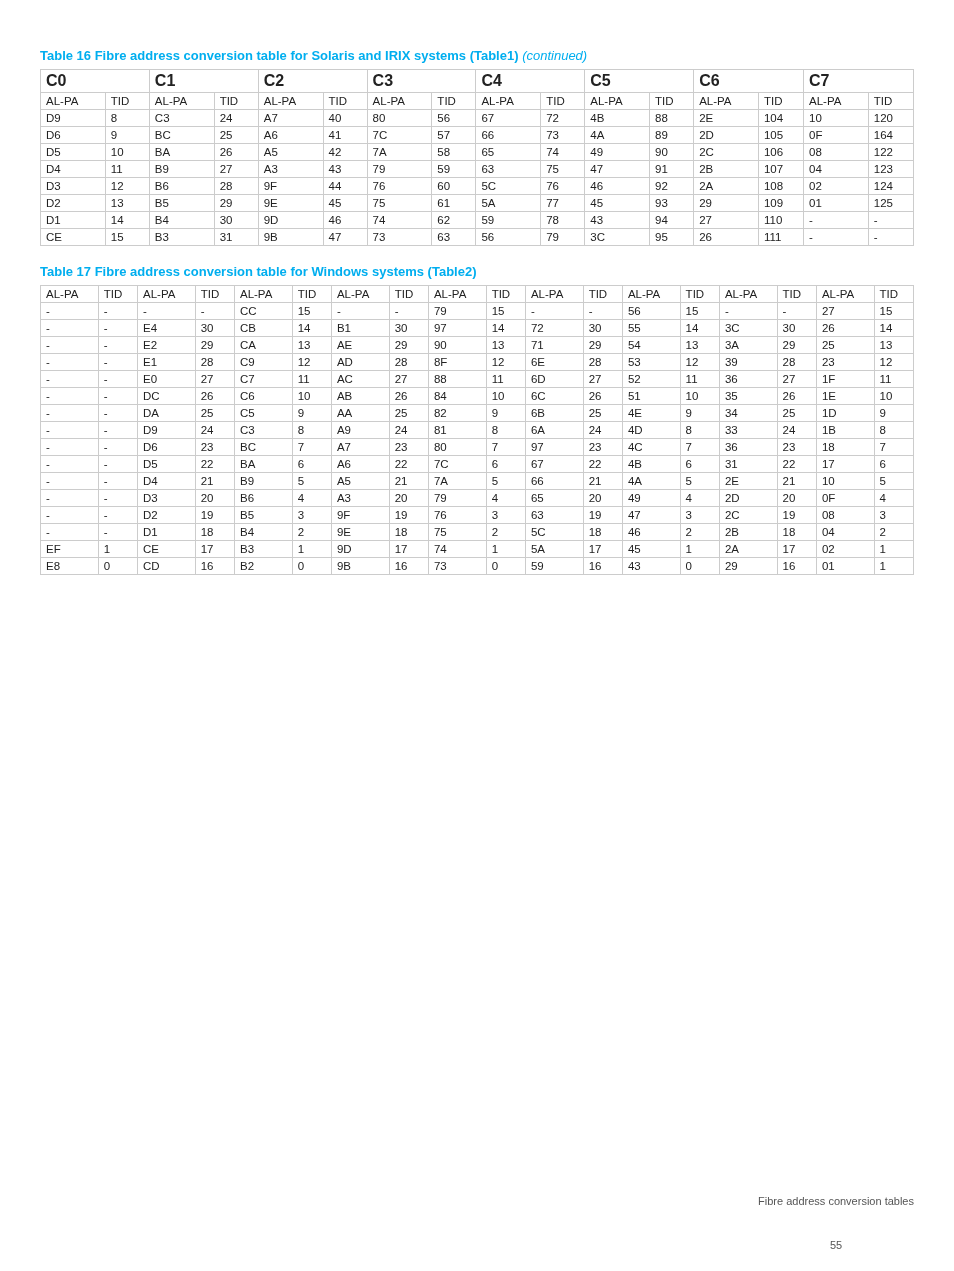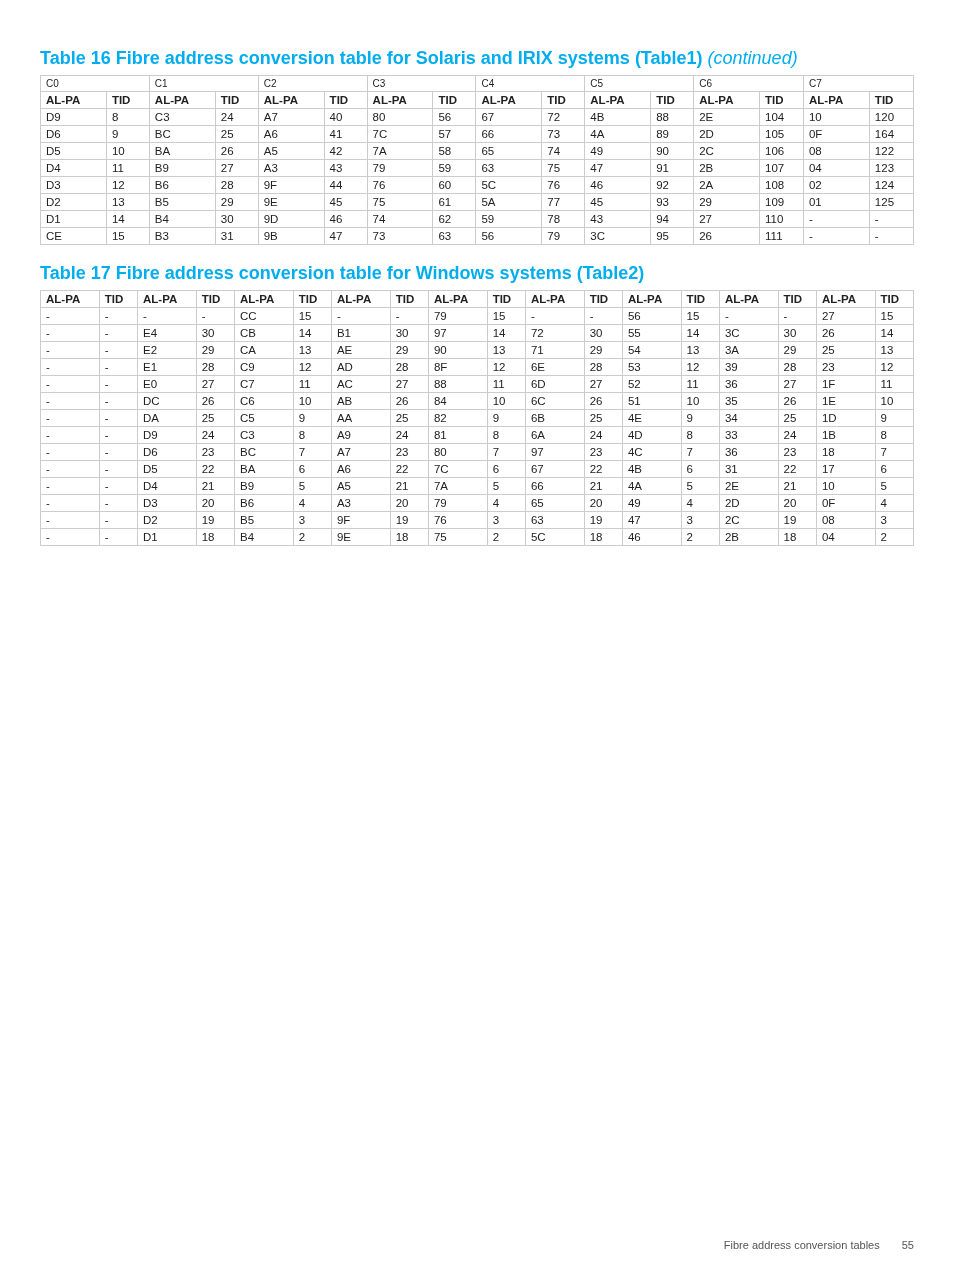--- a/index.html
+++ b/index.html
@@ -7,21 +7,21 @@
       font-family: Arial, Helvetica, sans-serif;
       font-size: 12px;
       background: #fff;
       color: #222;
       padding: 30px 40px;
       width: 954px;
       min-height: 1271px;
     }
     .table-title {
       color: #00aeef;
-      font-size: 18px;
+      font-size: 13px;
       font-weight: bold;
       margin-bottom: 6px;
       margin-top: 18px;
     }
     .table-title .continued {
       font-style: italic;
       font-weight: normal;
     }
     table {
       border-collapse: collapse;
@@ -33,38 +33,39 @@
       padding: 2px 5px;
       text-align: left;
       font-size: 11.5px;
       white-space: nowrap;
     }
     th {
       font-weight: bold;
       background: #fff;
     }
     .group-header th {
+      font-weight: bold;
+      font-size: 16px;
+    }
+    .alpa-tid th {
       font-weight: normal;
-      font-size: 10px;
-    }
-    .alpa-tid th {
-      font-weight: bold;
     }
     td {
       font-weight: normal;
     }
     .footer {
       position: fixed;
       bottom: 20px;
       right: 40px;
       font-size: 11px;
       color: #555;
       display: flex;
       align-items: center;
-      gap: 22px;
+      gap: 32px;
+      flex-direction: column;
     }
   </style>
 </head>
 <body style="position: relative;">
 
 <div class="table-title">
   <span>Table 16 Fibre address conversion table for Solaris and IRIX systems (Table1)</span>
   <span class="continued">(continued)</span>
 </div>
 
@@ -548,19 +549,59 @@
         <td>2</td>
         <td>5C</td>
         <td>18</td>
         <td>46</td>
         <td>2</td>
         <td>2B</td>
         <td>18</td>
         <td>04</td>
         <td>2</td>
       </tr>
+      <tr>
+        <td>EF</td>
+        <td>1</td>
+        <td>CE</td>
+        <td>17</td>
+        <td>B3</td>
+        <td>1</td>
+        <td>9D</td>
+        <td>17</td>
+        <td>74</td>
+        <td>1</td>
+        <td>5A</td>
+        <td>17</td>
+        <td>45</td>
+        <td>1</td>
+        <td>2A</td>
+        <td>17</td>
+        <td>02</td>
+        <td>1</td>
+      </tr>
+      <tr>
+        <td>E8</td>
+        <td>0</td>
+        <td>CD</td>
+        <td>16</td>
+        <td>B2</td>
+        <td>0</td>
+        <td>9B</td>
+        <td>16</td>
+        <td>73</td>
+        <td>0</td>
+        <td>59</td>
+        <td>16</td>
+        <td>43</td>
+        <td>0</td>
+        <td>29</td>
+        <td>16</td>
+        <td>01</td>
+        <td>1</td>
+      </tr>
     </tbody>
 </table>
 
 <div class="footer" style="position: absolute; bottom: 20px; right: 40px;">
   <span>Fibre address conversion tables</span>
   <span>55</span>
 </div>
 
 </body></html>

